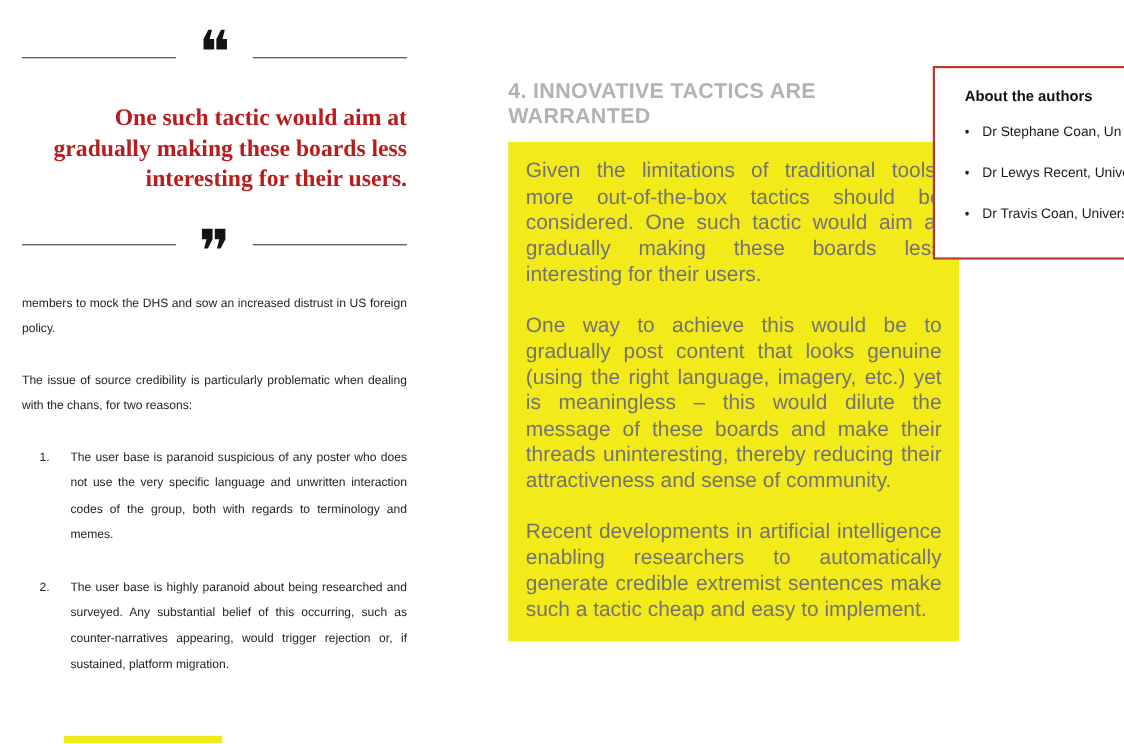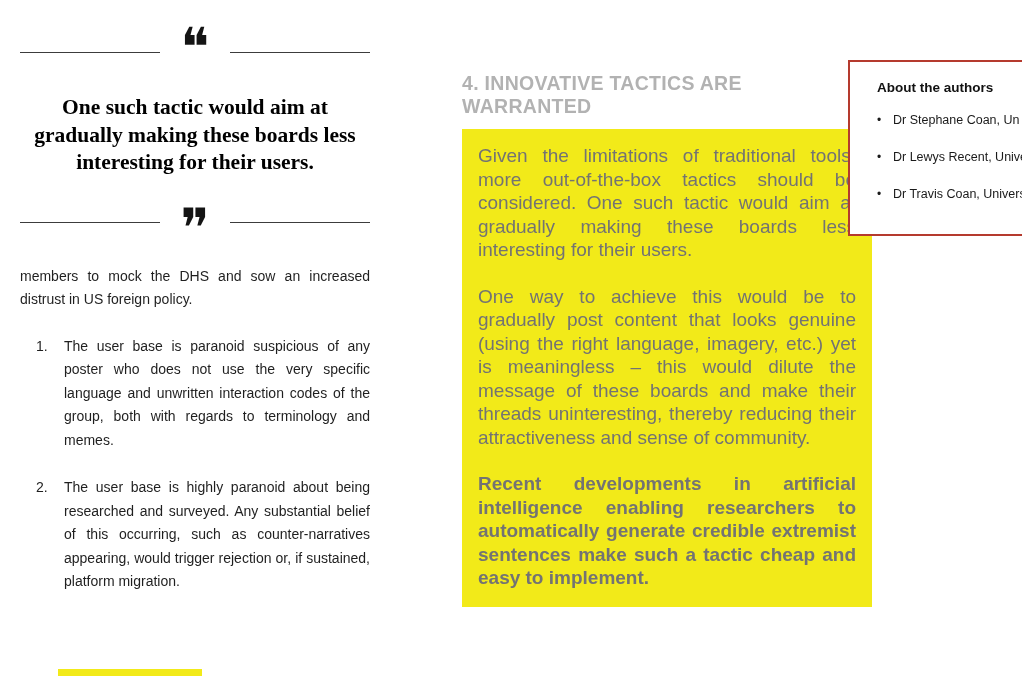--- a/index.html
+++ b/index.html
@@ -36,26 +36,26 @@
     padding: 0 20px;
     transform: translateY(-4px);
   }
   .quote-rule.close .quote-glyph { transform: translateY(6px); }
   .pull-quote {
     margin: 14px 0 18px 0;
     font-family: "Liberation Serif", serif;
     font-weight: 700;
     font-size: 21.5px;
     line-height: 27.5px;
-    text-align: center;
-    color: #000000;
+    text-align: right;
+    color: #b91c1c;
   }
   .body-text {
     margin-top: 14px;
-    font-size: 14px;
+    font-size: 11px;
     line-height: 23.5px;
     text-align: justify;
     color: #1f1f1f;
   }
   .body-text p { margin-bottom: 23px; }
   .num-list { padding-left: 16px; }
   .num-list .item { display: flex; margin-bottom: 24px; }
   .num-list .item:last-child { margin-bottom: 0; }
   .num-list .num { flex: 0 0 28px; }
   .num-list .txt { flex: 1; text-align: justify; }
@@ -80,21 +80,21 @@
     background: var(--highlight-yellow, #f2ea19);
     padding: 15px 16px 17px 16px;
   }
   .highlight-box p {
     font-size: 19px;
     line-height: 23.5px;
     text-align: justify;
     color: #737373;
     margin-bottom: 23px;
   }
-  .highlight-box p:last-child { margin-bottom: 0; font-weight: bold; }
+  .highlight-box p:last-child { margin-bottom: 0; }
 
   
   .authors-box {
     position: absolute;
     left: 848px;
     top: 60px;
     width: 224px;
     height: 176px;
     background: #ffffff;
     border: 2px solid var(--accent-red, #b53a2e);
@@ -141,20 +141,21 @@
   <div class="pull-quote">One such tactic would aim at gradually making these boards less interesting for their users.</div>
 
   <div class="quote-rule close">
     <span class="line"></span>
     <span class="quote-glyph">❞</span>
     <span class="line"></span>
   </div>
 
   <div class="body-text">
     <p>members to mock the DHS and sow an increased distrust in US foreign policy.</p>
+    <p>The issue of source credibility is particularly problematic when dealing with the chans, for two reasons:</p>
 
     <div class="num-list">
       <div class="item">
         <span class="num">1.</span>
         <span class="txt">The user base is paranoid suspicious of any poster who does not use the very specific language and unwritten interaction codes of the group, both with regards to terminology and memes.</span>
       </div>
       <div class="item">
         <span class="num">2.</span>
         <span class="txt">The user base is highly paranoid about being researched and surveyed. Any substantial belief of this occurring, such as counter-narratives appearing, would trigger rejection or, if sustained, platform migration.</span>
       </div>

